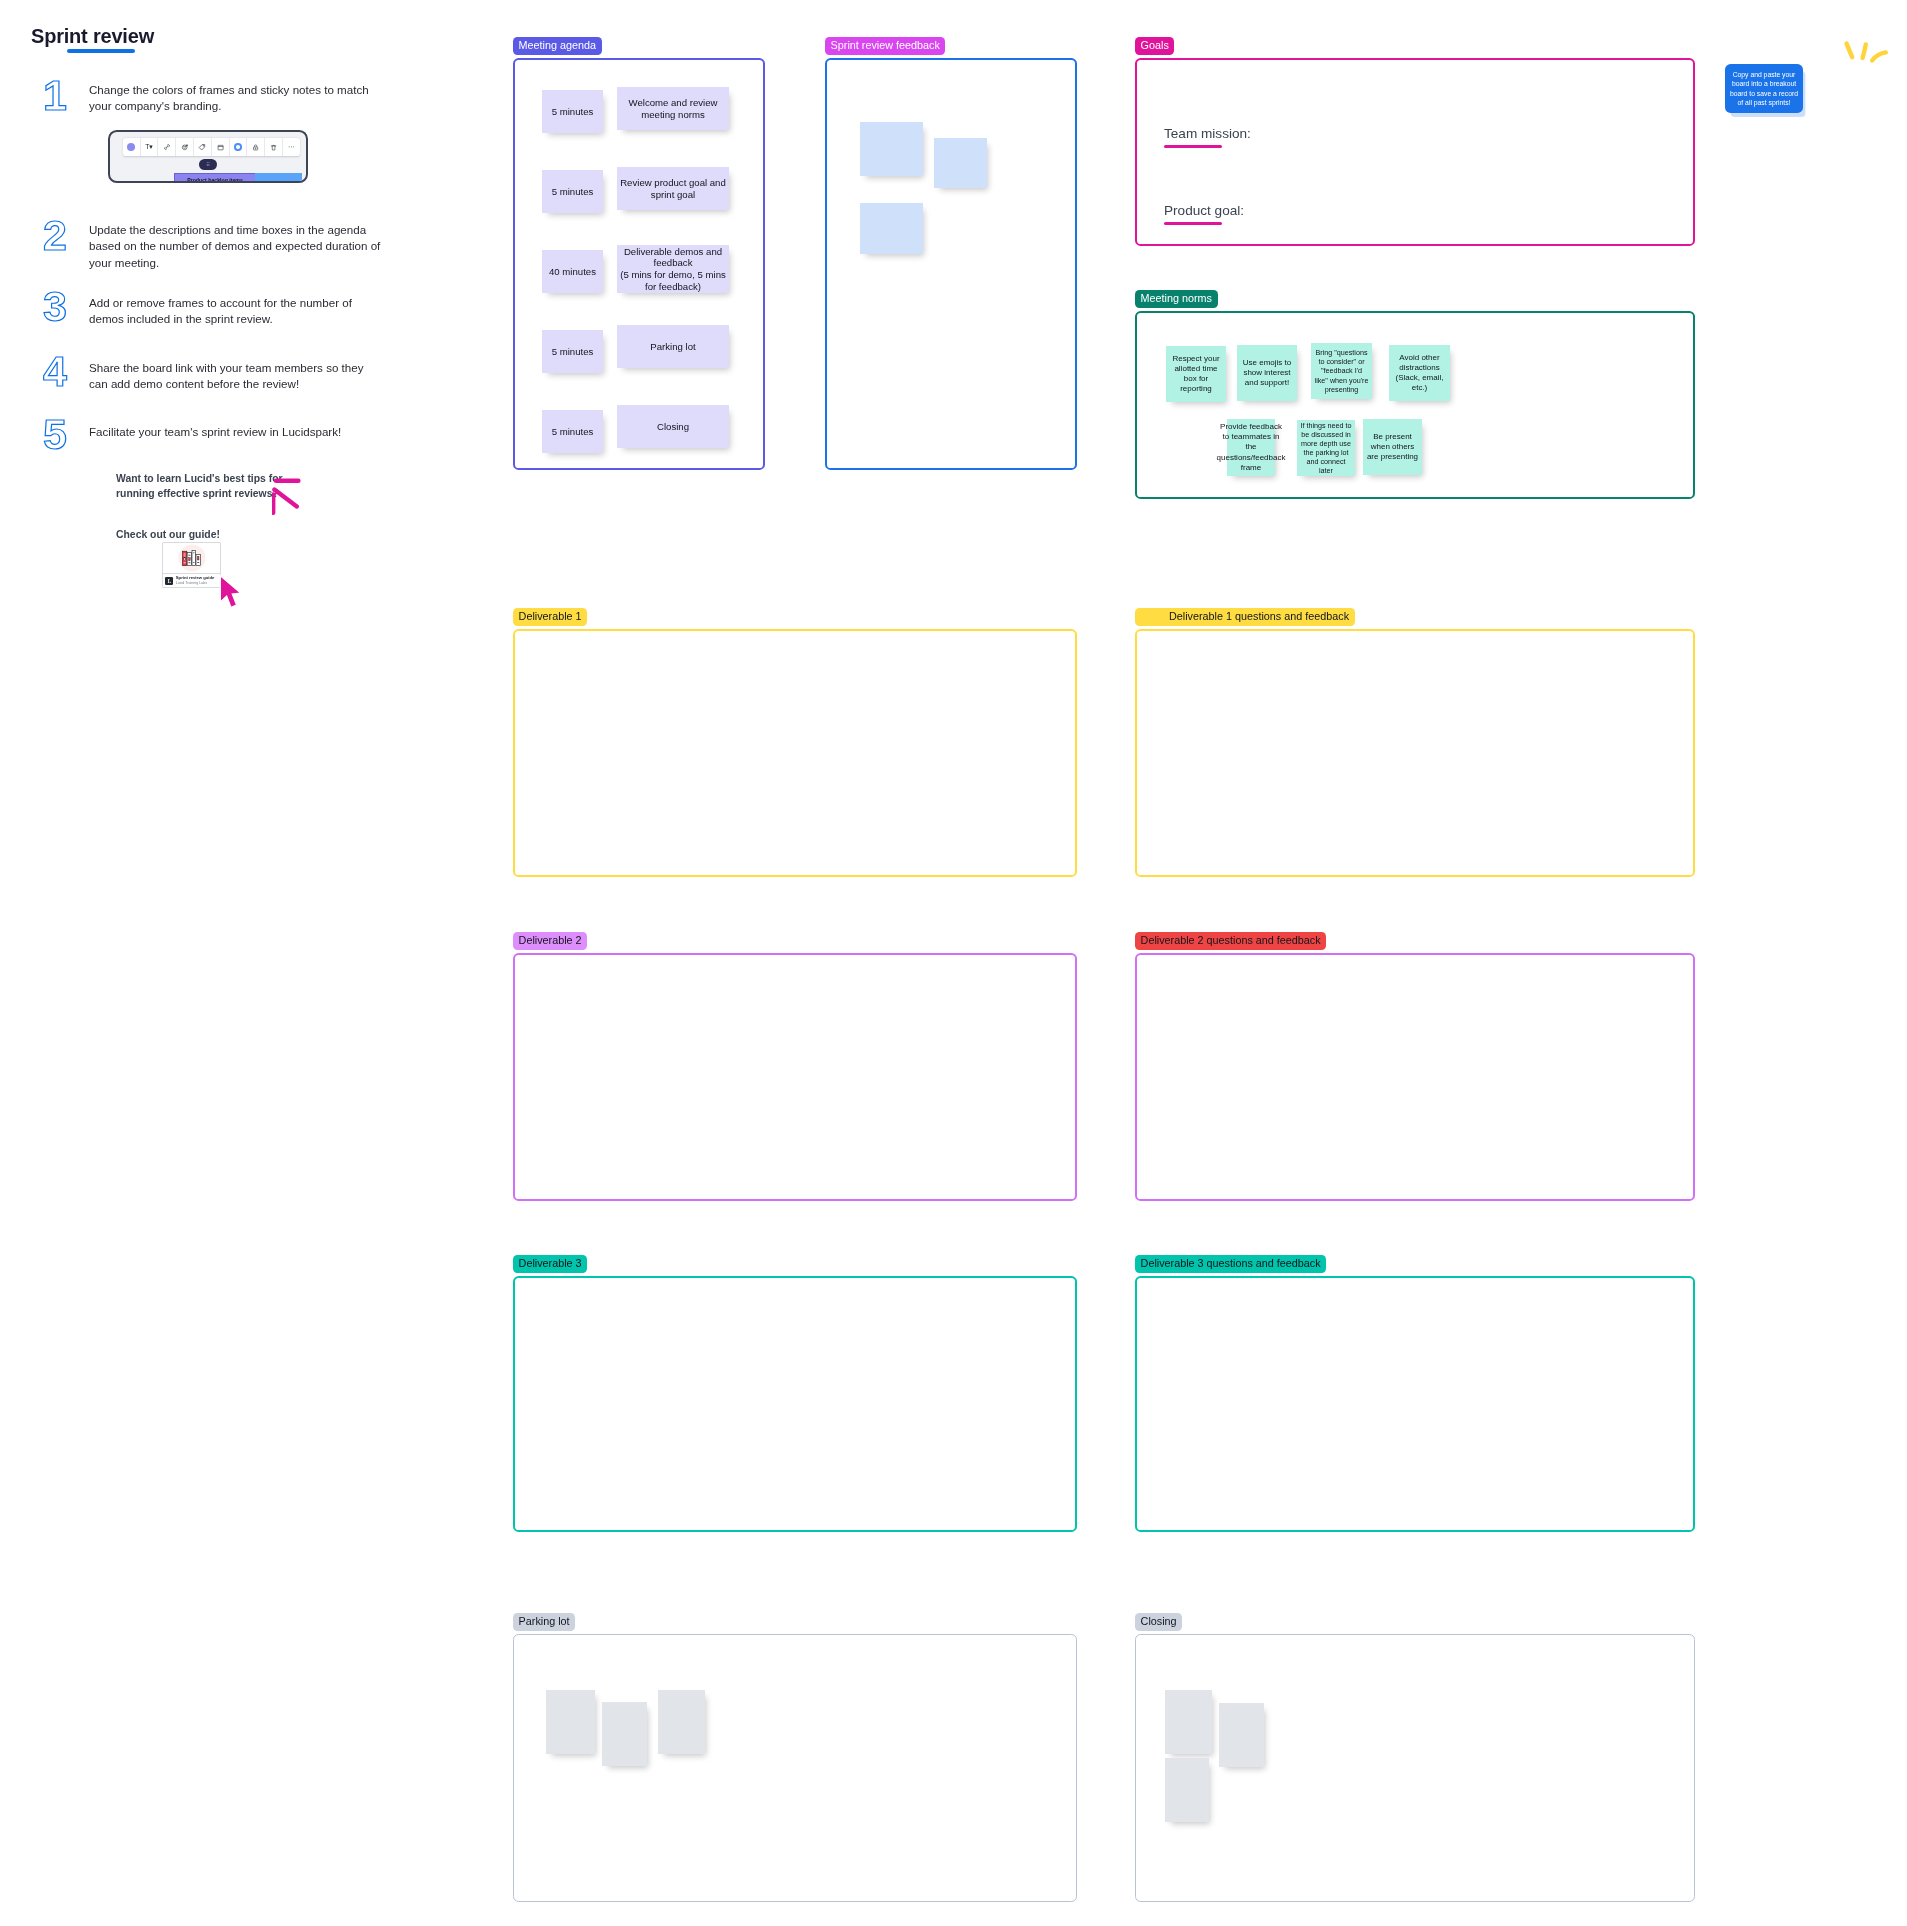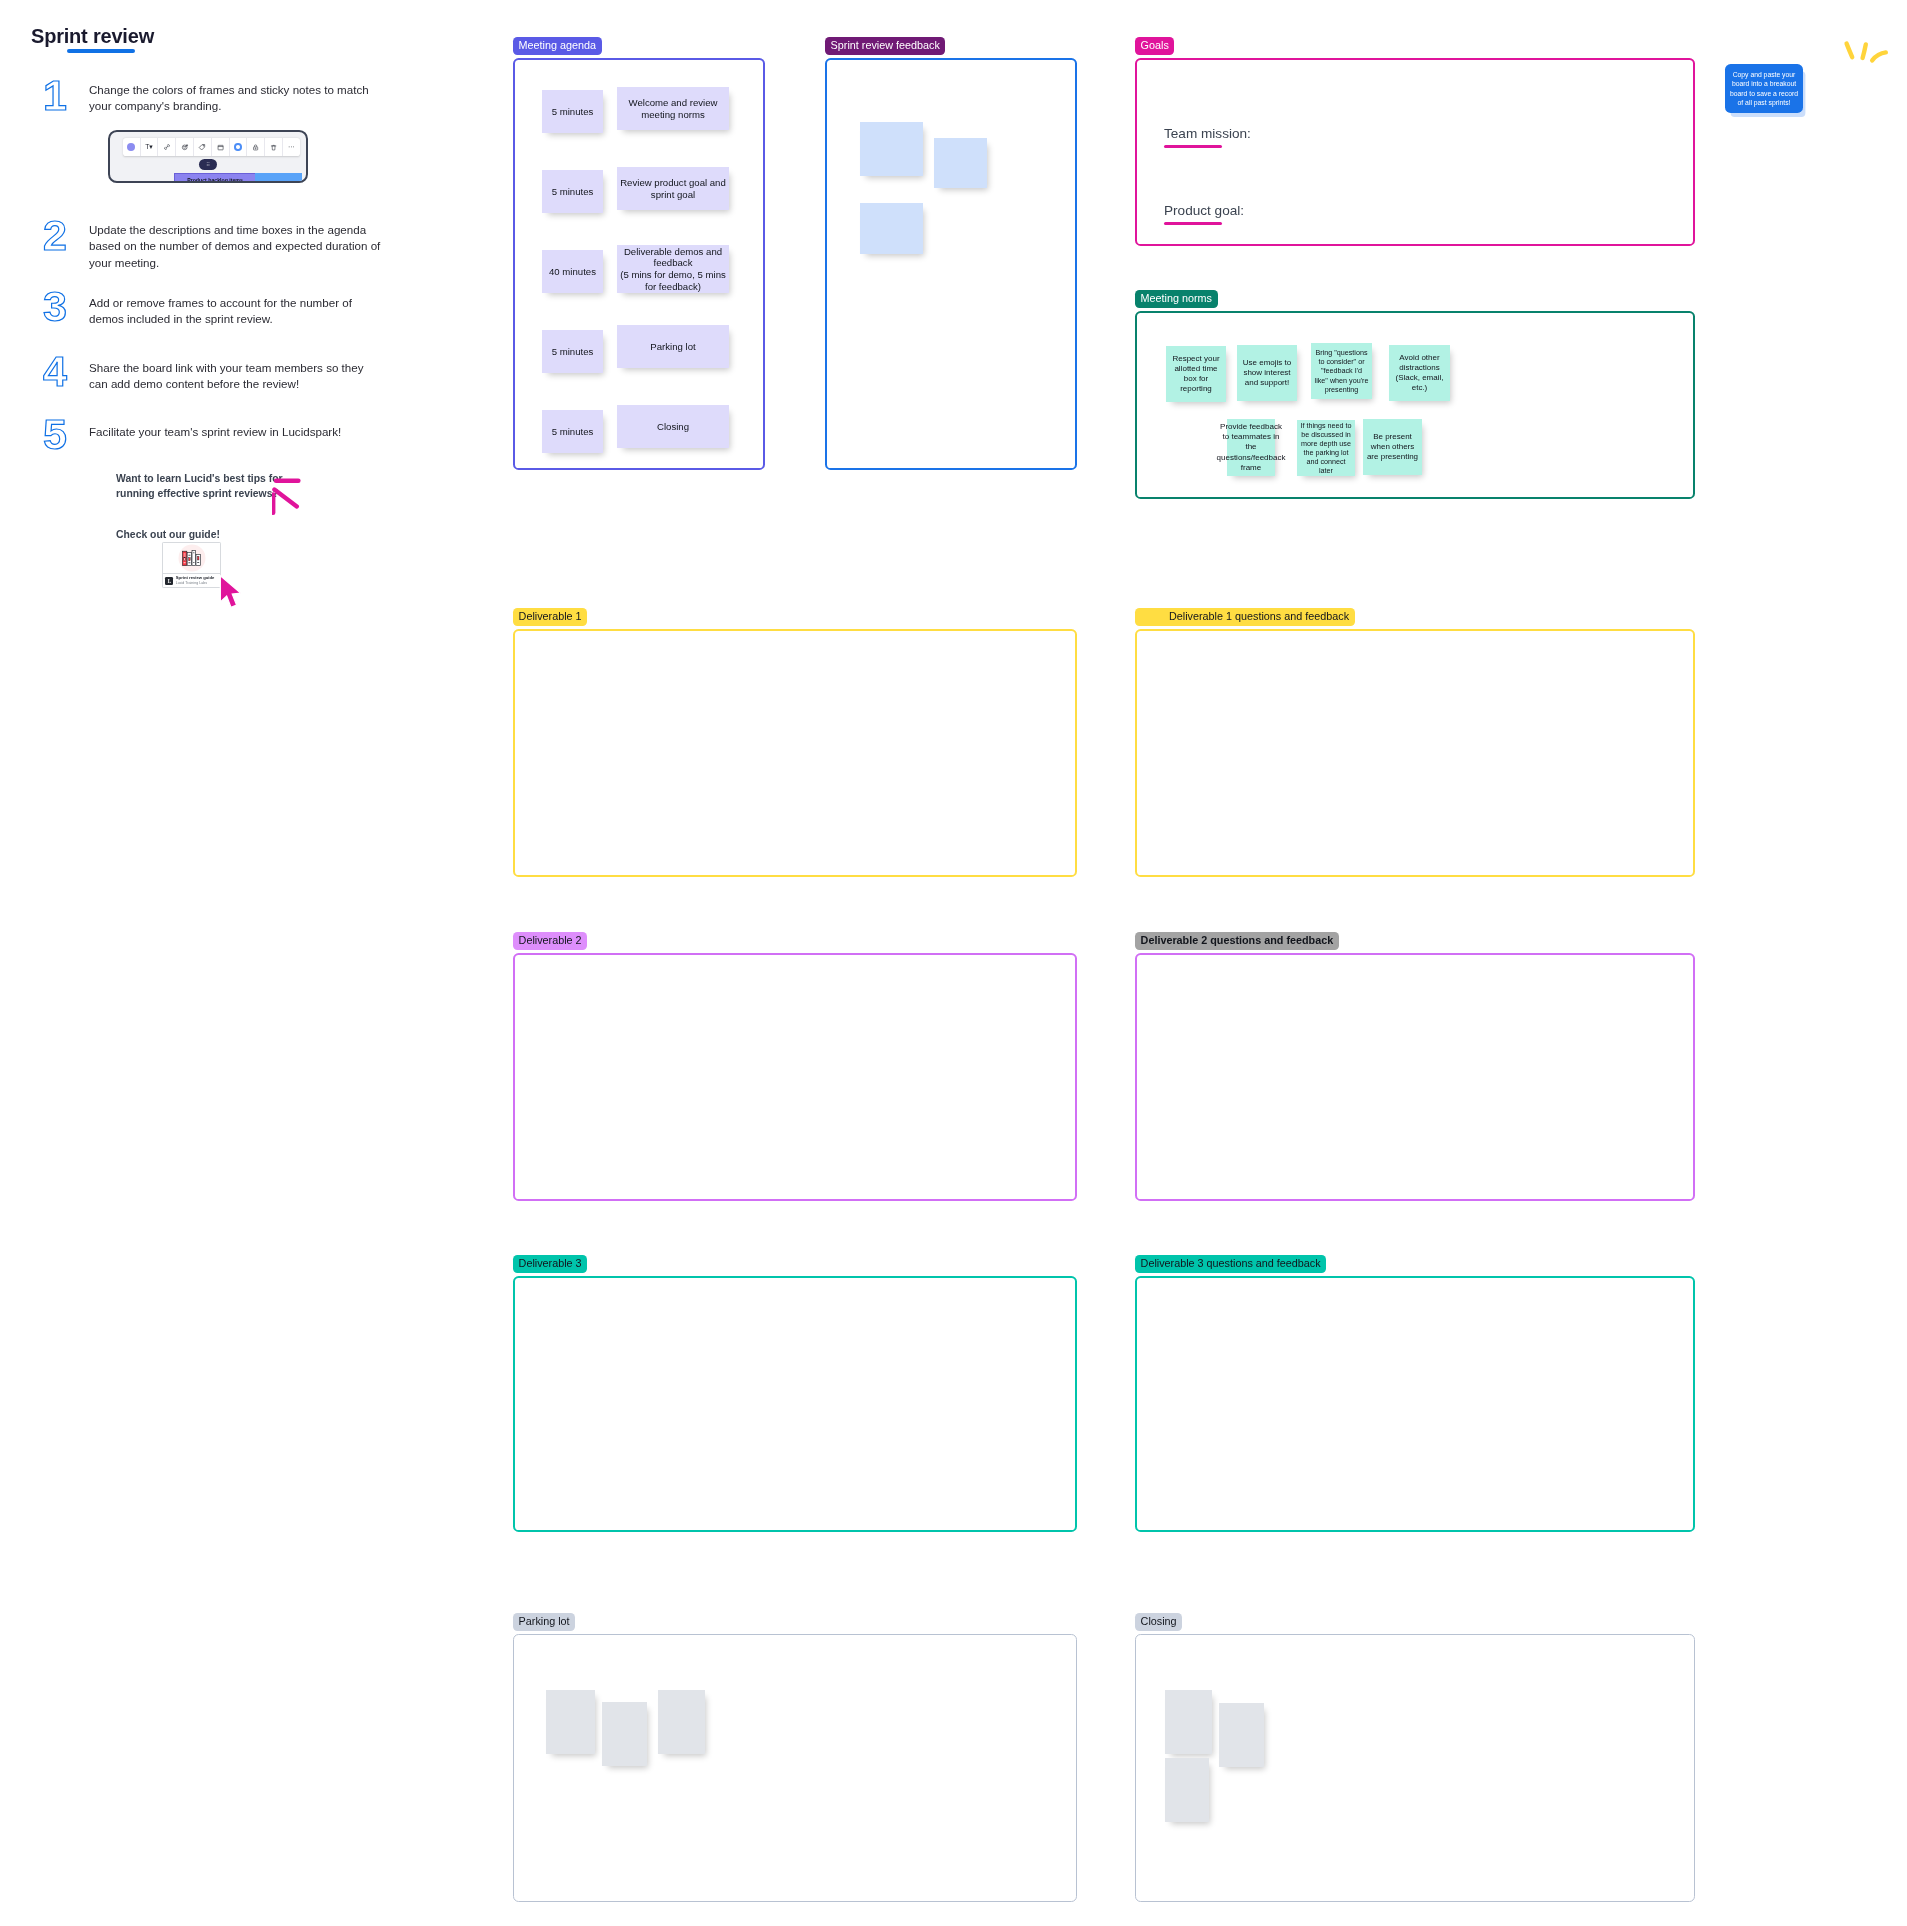--- a/index.html
+++ b/index.html
@@ -277,21 +277,21 @@
 
       <div class="note note-agenda" style="left:27px; top:270px; width:61px; height:43px;">5 minutes</div>
       <div class="note note-agenda" style="left:102px; top:265px; width:112px; height:43px;">Parking lot</div>
 
       <div class="note note-agenda" style="left:27px; top:350px; width:61px; height:43px;">5 minutes</div>
       <div class="note note-agenda" style="left:102px; top:345px; width:112px; height:43px;">Closing</div>
     </div>
   </div>
 
   <div class="frame" style="left:825px; top:37px;">
-    <div class="frame-label" style="background:#701a75; color:#fff;">Sprint review feedback</div>
+    <div class="frame-label" style="background:#d946ef; color:#fff;">Sprint review feedback</div>
     <div class="frame-body" style="top:21px; width:252px; height:412px; border:2px solid #1a73e8;">
       <div class="note note-feedback" style="left:33px; top:62px; width:63px; height:54px;"></div>
       <div class="note note-feedback" style="left:107px; top:78px; width:53px; height:50px;"></div>
       <div class="note note-feedback" style="left:33px; top:143px; width:63px; height:51px;"></div>
     </div>
   </div>
 
   <div class="frame" style="left:1135px; top:37px;">
     <div class="frame-label" style="background:#e0149b; color:#fff;">Goals</div>
     <div class="frame-body" style="top:21px; width:560px; height:188px; border:2.4px solid #e0149b;">
@@ -326,21 +326,21 @@
     <div class="frame-label" style="background:#ffdd42; color:#12151c;padding-left:34px;">Deliverable 1 questions and feedback</div>
     <div class="frame-body" style="top:21px; width:560px; height:248px; border:2px solid #ffdd42;"></div>
   </div>
 
   <div class="frame" style="left:513px; top:932px;">
     <div class="frame-label" style="background:#de8efc; color:#12151c;">Deliverable 2</div>
     <div class="frame-body" style="top:21px; width:564px; height:248px; border:2px solid #d16ff5;"></div>
   </div>
 
   <div class="frame" style="left:1135px; top:932px;">
-    <div class="frame-label" style="background:#a3a3a3; color:#12151c;font-weight:bold;">Deliverable 2 questions and feedback</div>
+    <div class="frame-label" style="background:#ef4444; color:#12151c;">Deliverable 2 questions and feedback</div>
     <div class="frame-body" style="top:21px; width:560px; height:248px; border:2px solid #d16ff5;"></div>
   </div>
 
   <div class="frame" style="left:513px; top:1255px;">
     <div class="frame-label" style="background:#00c4ab; color:#12151c;">Deliverable 3</div>
     <div class="frame-body" style="top:21px; width:564px; height:256px; border:2px solid #00c4ab;"></div>
   </div>
 
   <div class="frame" style="left:1135px; top:1255px;">
     <div class="frame-label" style="background:#00c4ab; color:#12151c;">Deliverable 3 questions and feedback</div>

